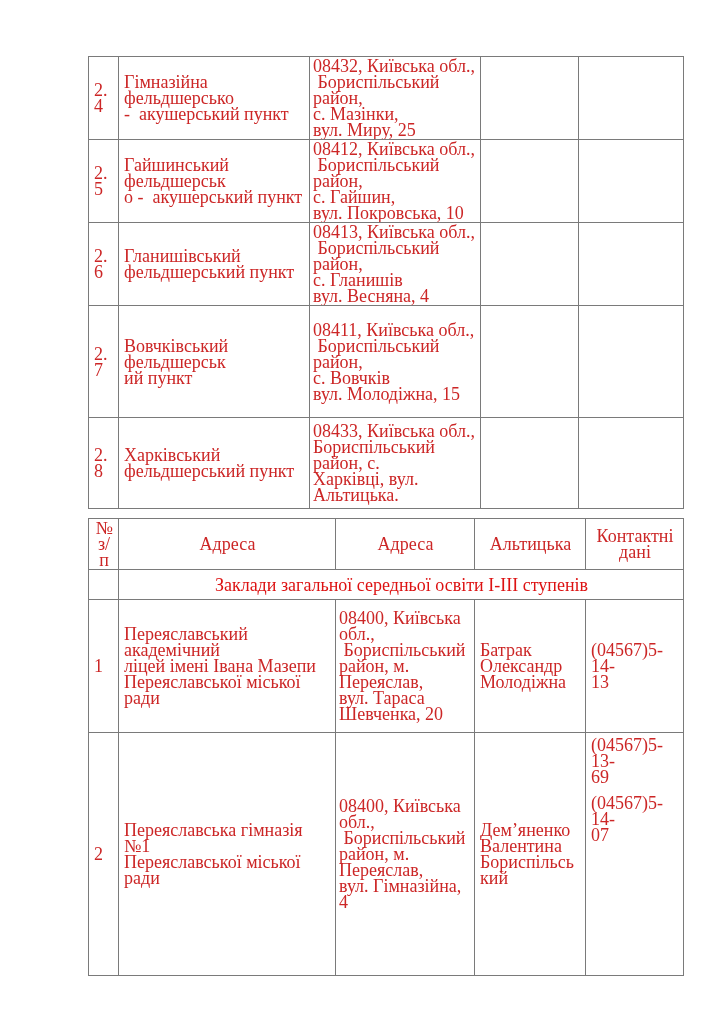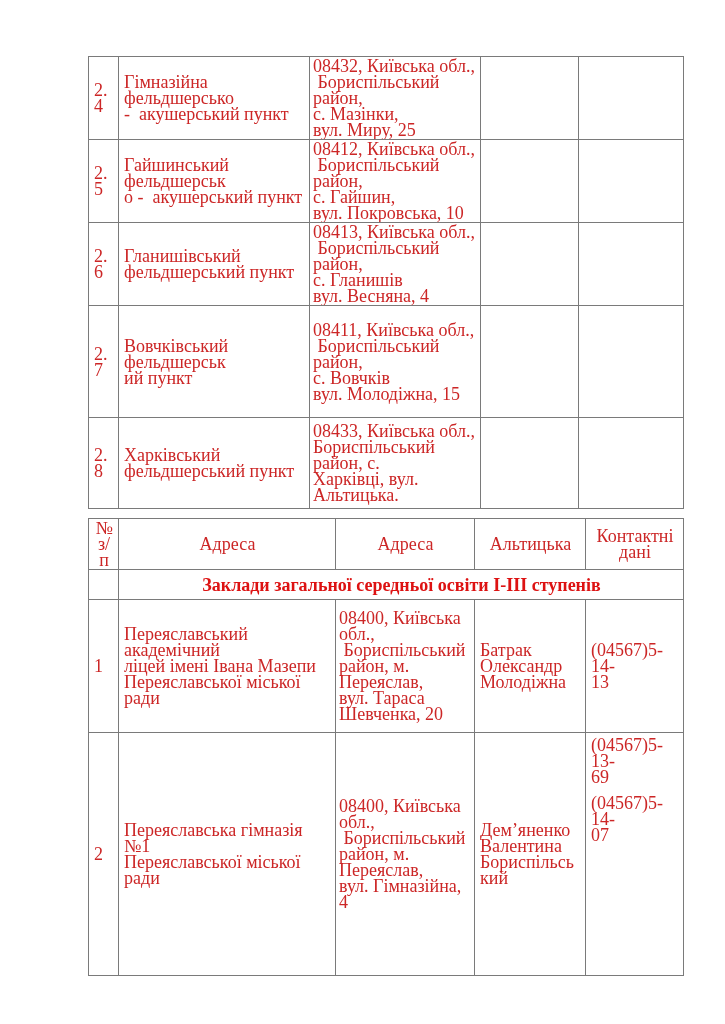--- a/index.html
+++ b/index.html
@@ -23,21 +23,21 @@
     font-size:18px;line-height:16px;
     color:var(--red);
     overflow:hidden;
     word-wrap:break-word;
   }
   .ml{white-space:pre-wrap;}
   .t1{left:88px;top:56px;width:595px;}
   .t2{left:88px;top:518px;width:595px;}
   .addr{padding-left:3px;}
   .ctr{text-align:center;}
-  .bold{font-weight:bold;color:var(--red-bold);}
+  .bold{font-weight:normal;color:var(--red-bold);}
   .vtop{vertical-align:top;padding-top:4px;margin-left:40px;}
   .para + .para{margin-top:10px;}
   .heading{
     position:absolute;left:88px;top:484px;width:595px;
     text-align:center;font-weight:bold;font-size:15px;line-height:19px;
     color:var(--red-bold);
     white-space:nowrap;
   }
 </style>
 </head>

